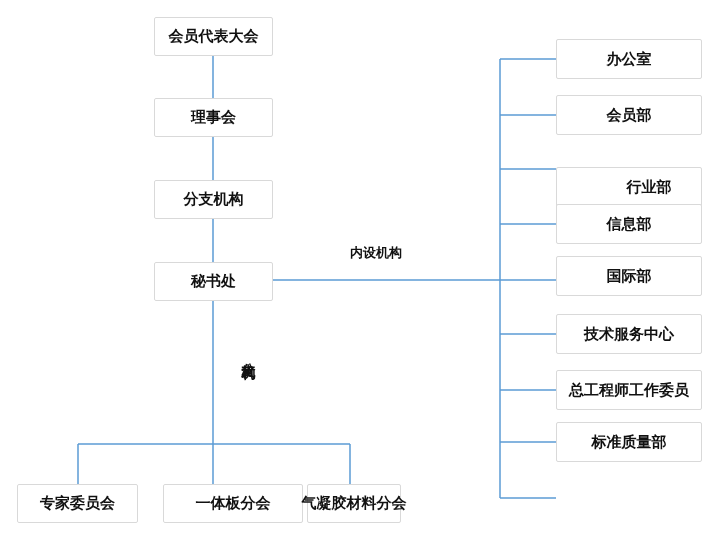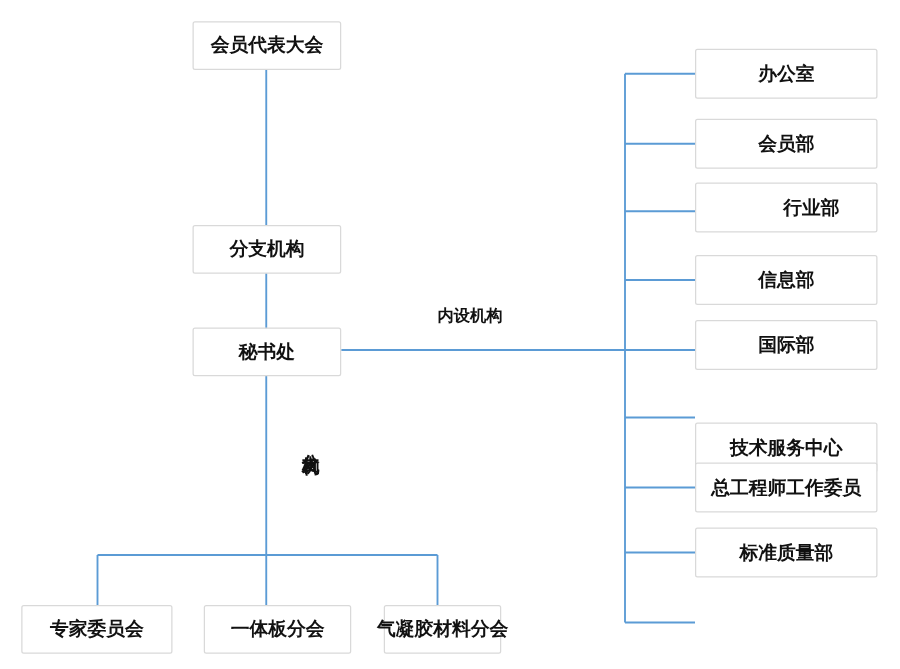--- a/index.html
+++ b/index.html
@@ -40,31 +40,31 @@
   
   .col-left { left: 154px; width: 119px; height: 39px; }
   .n-assembly      { top: 17px;  }
   .n-council       { top: 98px;  }
   .n-standing      { top: 180px; }
   .n-secretariat   { top: 262px; }
   
   .col-right { left: 556px; width: 146px; height: 40px; }
   .r0 { top: 39px;  }
   .r1 { top: 95px;  }
-  .r2 { top: 146px; padding-left: 40px; }
+  .r2 { top: 167px; padding-left: 40px; }
   .r3 { top: 204px; }
   .r4 { top: 256px; }
-  .r5 { top: 314px; margin-top: 24px; }
+  .r5 { top: 314px; }
   .r6 { top: 370px; }
   .r7 { top: 422px; }
   .r8 { top: 478px; }
   
   .row-bottom { top: 484px; height: 39px; text-align: center; }
   .b0 { left: 17px;  width: 121px; }
-  .b1 { left: 163px; width: 118px; }
+  .b1 { left: 163px; width: 140px; }
   .b2 { left: 307px; width: 94px; }
   
   .group-label {
     position: absolute;
     font-size: 13px;
     font-weight: 700;
     color: #111111;
     z-index: 1;
     white-space: nowrap;
   }
@@ -103,20 +103,21 @@
       <line x1="500" y1="442" x2="556" y2="442"></line>
       <line x1="500" y1="498" x2="556" y2="498"></line>
 
       <line x1="78" y1="444" x2="350" y2="444"></line>
       <line x1="78" y1="444" x2="78" y2="485"></line>
       <line x1="350" y1="444" x2="350" y2="485"></line>
     </g>
   </svg>
 
   <div class="node col-left n-assembly">会员代表大会</div>
+  <div class="node col-left n-council">理事会</div>
   <div class="node col-left n-standing">分支机构</div>
   <div class="node col-left n-secretariat">秘书处</div>
 
   <div class="group-label lbl-internal">内设机构</div>
   <div class="group-label lbl-branch">分支机构</div>
 
   <div class="node col-right r0">办公室</div>
   <div class="node col-right r1">会员部</div>
   <div class="node col-right r2">行业部</div>
   <div class="node col-right r3">信息部</div>

